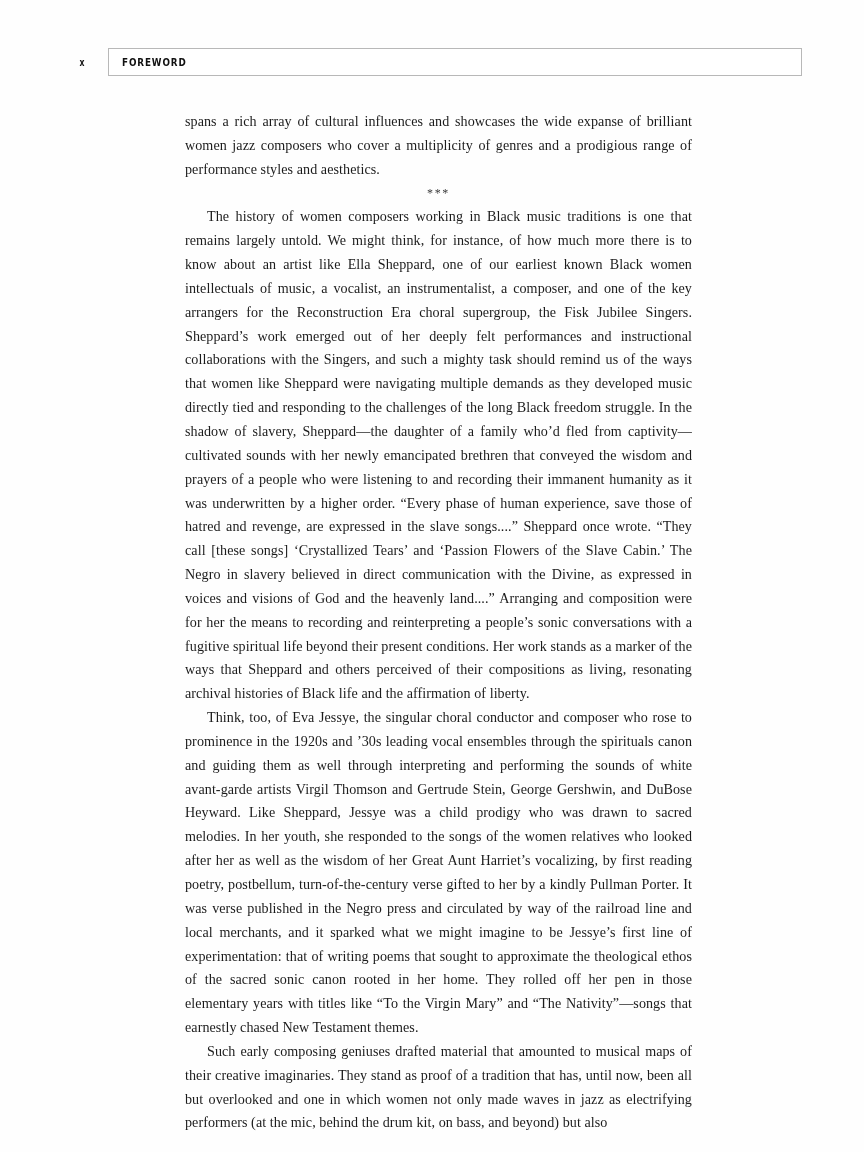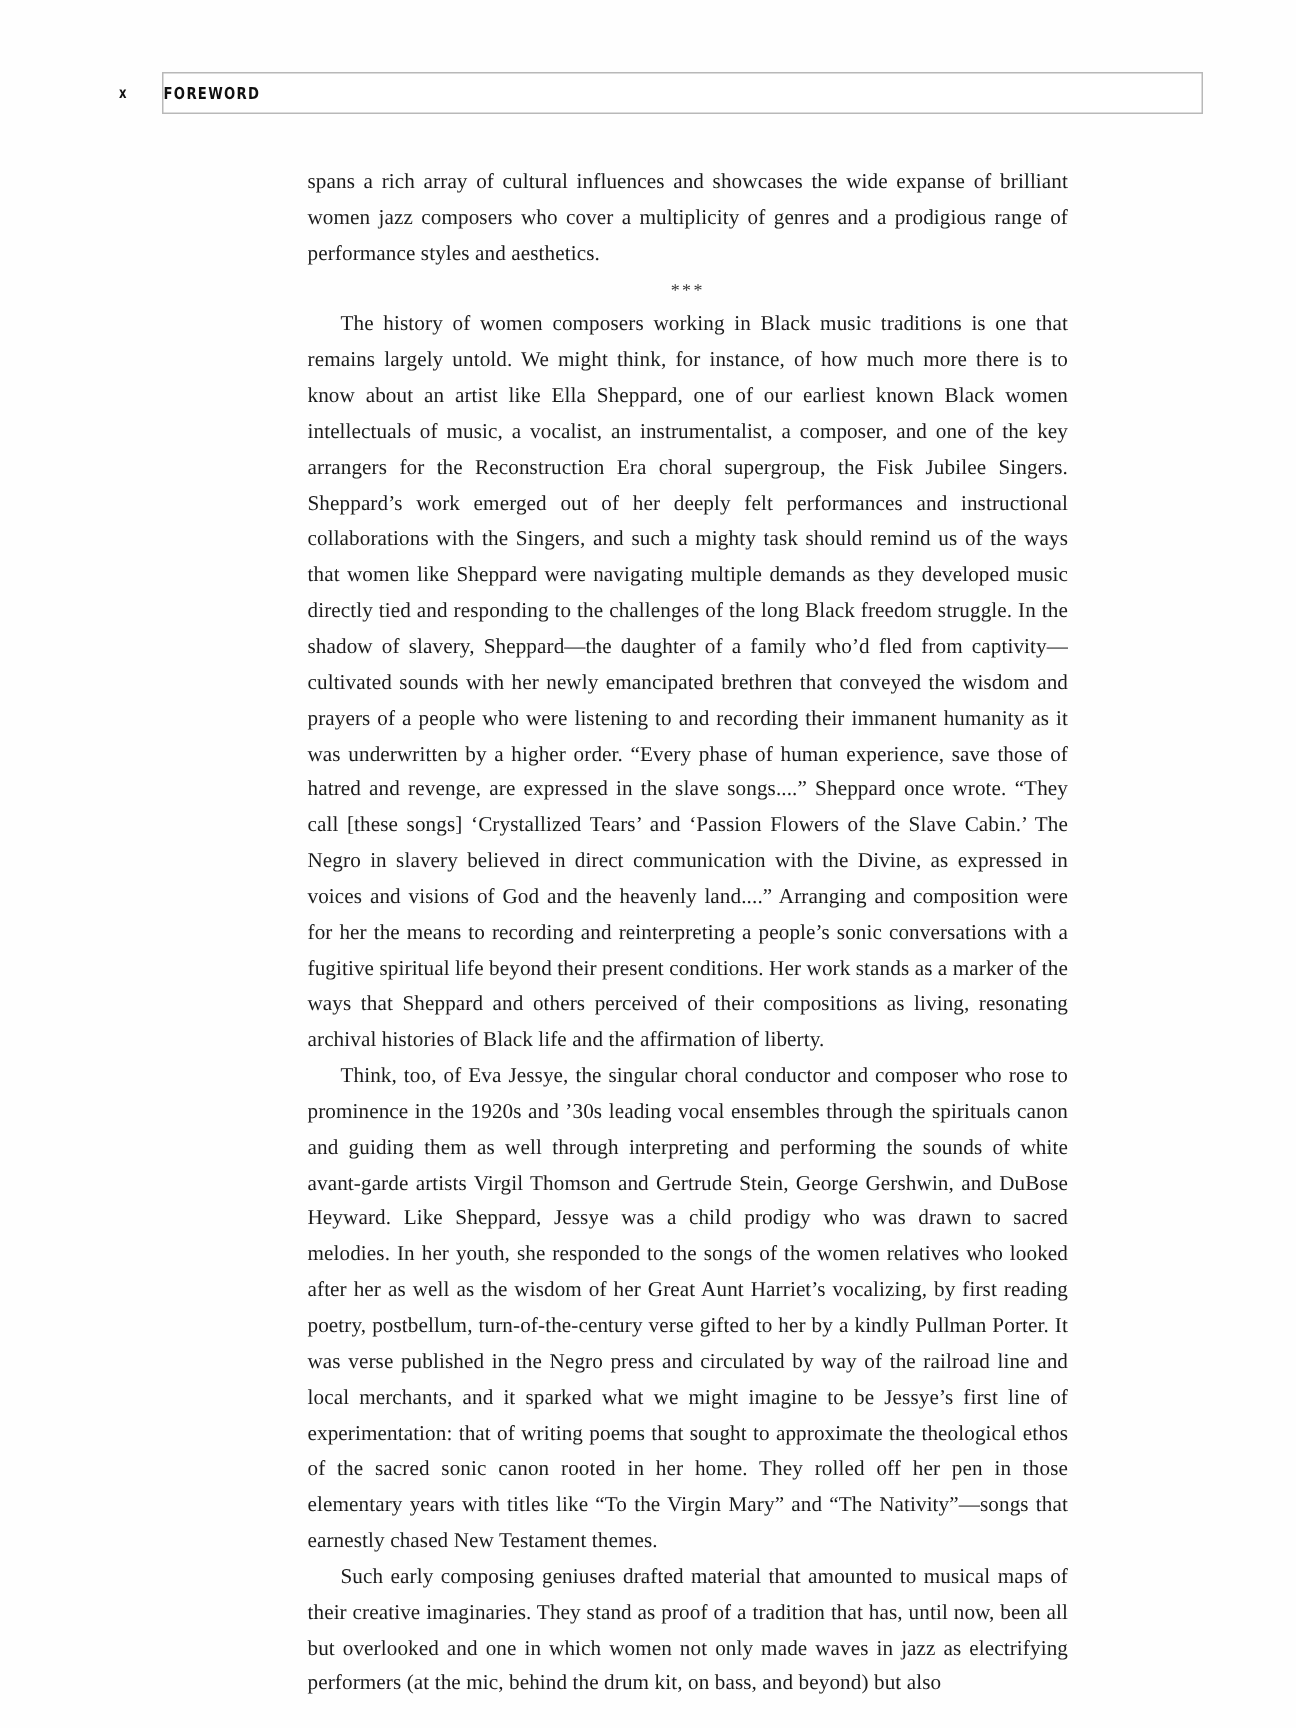--- a/index.html
+++ b/index.html
@@ -50,39 +50,40 @@
     transform-origin: center center;
   }
 
   .head-box {
     flex: 1;
     margin-left: 6px;
     border: 1px solid #b8b8b8;
     background: #ffffff;
     display: flex;
     align-items: center;
+    padding-left: 13px;
     box-sizing: border-box;
   }
 
   .head-title {
     font-family: "DejaVu Sans", "Liberation Sans", sans-serif;
     font-weight: 700;
     font-size: 11px;
     letter-spacing: 1.1px;
     color: #111111;
     transform: scaleX(0.80);
     transform-origin: left center;
     white-space: nowrap;
   }
 
   
   .text-block {
     position: absolute;
     top: 110px;
-    left: 205px;
+    left: 185px;
     width: 507px;
   }
 
   p.body-par {
     margin: 0;
     font-size: 14.1px;
     line-height: 23.85px;
     text-align: justify;
     text-justify: inter-word;
     -webkit-hyphens: none;

